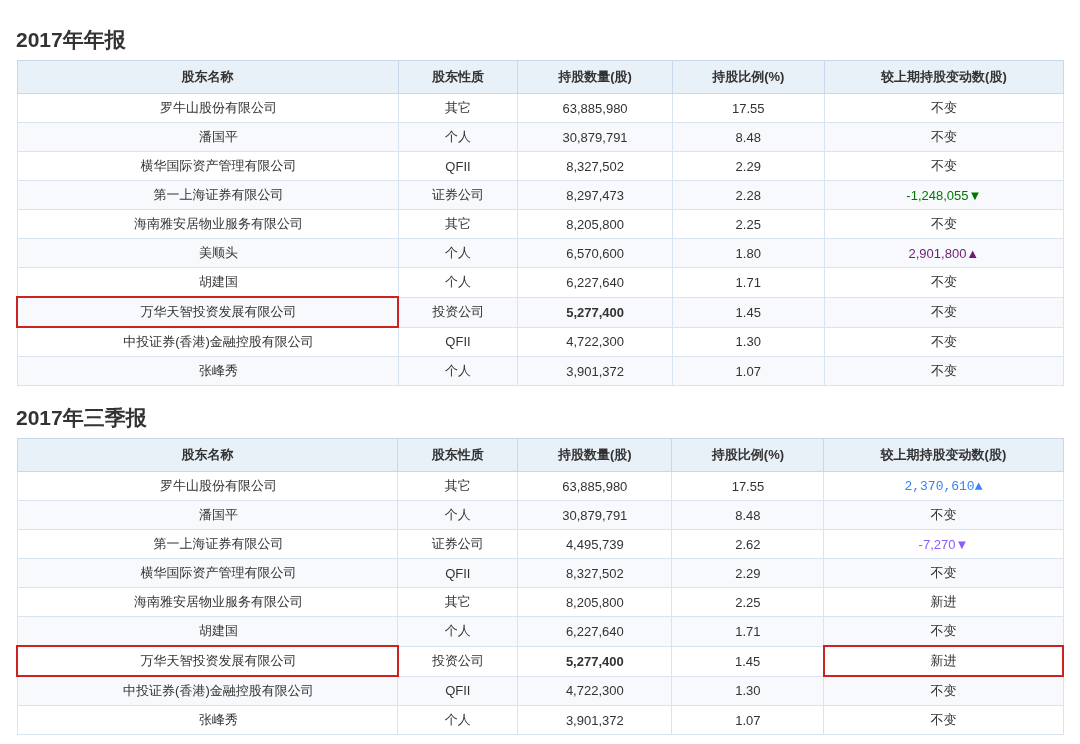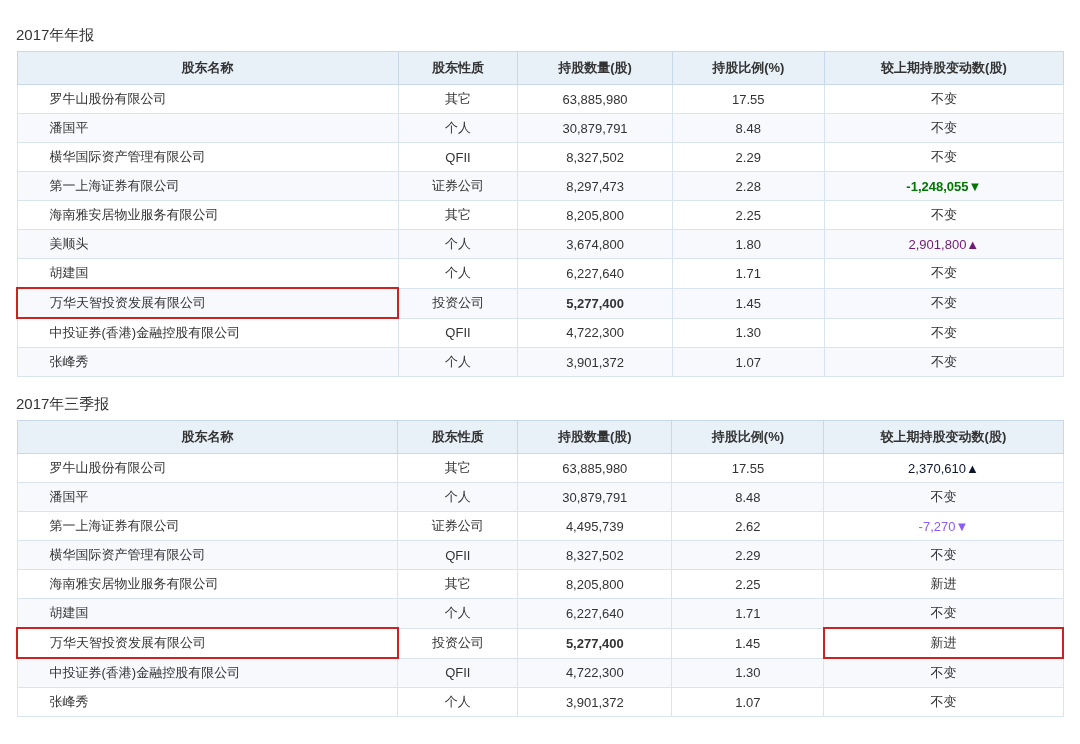--- a/index.html
+++ b/index.html
@@ -5,22 +5,22 @@
     * { margin: 0; padding: 0; box-sizing: border-box; }
     body {
       font-family: "Microsoft YaHei", "SimHei", Arial, sans-serif;
       font-size: 13px;
       background: #fff;
       color: #333;
       padding: 16px;
       width: 1080px;
     }
     .section-title {
-      font-size: 15px;
-      font-weight: normal;
+      font-size: 21px;
+      font-weight: bold;
       color: #333;
       margin-bottom: 6px;
       margin-top: 10px;
     }
     table {
       width: 100%;
       border-collapse: collapse;
       margin-bottom: 18px;
     }
     thead tr {
@@ -40,21 +40,21 @@
     tbody tr:nth-child(even) {
       background: #f7f9fc;
     }
     tbody td {
       padding: 5px 10px;
       border: 1px solid #d8e4f0;
       text-align: center;
       font-size: 13px;
     }
     tbody td:first-child {
-      text-align: left;
+      text-align: center;
       padding-left: 32px;
     }
     .total-row td {
       font-weight: normal;
       background: #fff;
     }
   </style>
 </head>
 <body>
 
@@ -90,33 +90,33 @@
         <td>QFII</td>
         <td>8,327,502</td>
         <td>2.29</td>
         <td>不变</td>
       </tr>
       <tr>
         <td>第一上海证券有限公司</td>
         <td>证券公司</td>
         <td>8,297,473</td>
         <td>2.28</td>
-        <td style="color: rgb(0, 119, 0); font-weight: bold;">-1,248,055▼</td>
+        <td style="color: rgb(0, 119, 0);">-1,248,055▼</td>
       </tr>
       <tr>
         <td>海南雅安居物业服务有限公司</td>
         <td>其它</td>
         <td>8,205,800</td>
         <td>2.25</td>
         <td>不变</td>
       </tr>
       <tr>
         <td>美顺头</td>
         <td>个人</td>
-        <td>3,674,800</td>
+        <td>6,570,600</td>
         <td>1.80</td>
         <td style="color: #701a75;">2,901,800▲</td>
       </tr>
       <tr>
         <td>胡建国</td>
         <td>个人</td>
         <td>6,227,640</td>
         <td>1.71</td>
         <td>不变</td>
       </tr>
@@ -155,21 +155,21 @@
       <th>持股比例(%)</th>
       <th>较上期持股变动数(股)</th>
     </tr>
   </thead>
   <tbody id="tbody2">
       <tr>
         <td>罗牛山股份有限公司</td>
         <td>其它</td>
         <td>63,885,980</td>
         <td>17.55</td>
-        <td style="color: #0f172a;">2,370,610▲</td>
+        <td style="color: #3b82f6; font-family: Liberation Mono, monospace;">2,370,610▲</td>
       </tr>
       <tr>
         <td>潘国平</td>
         <td>个人</td>
         <td>30,879,791</td>
         <td>8.48</td>
         <td>不变</td>
       </tr>
       <tr>
         <td>第一上海证券有限公司</td>

